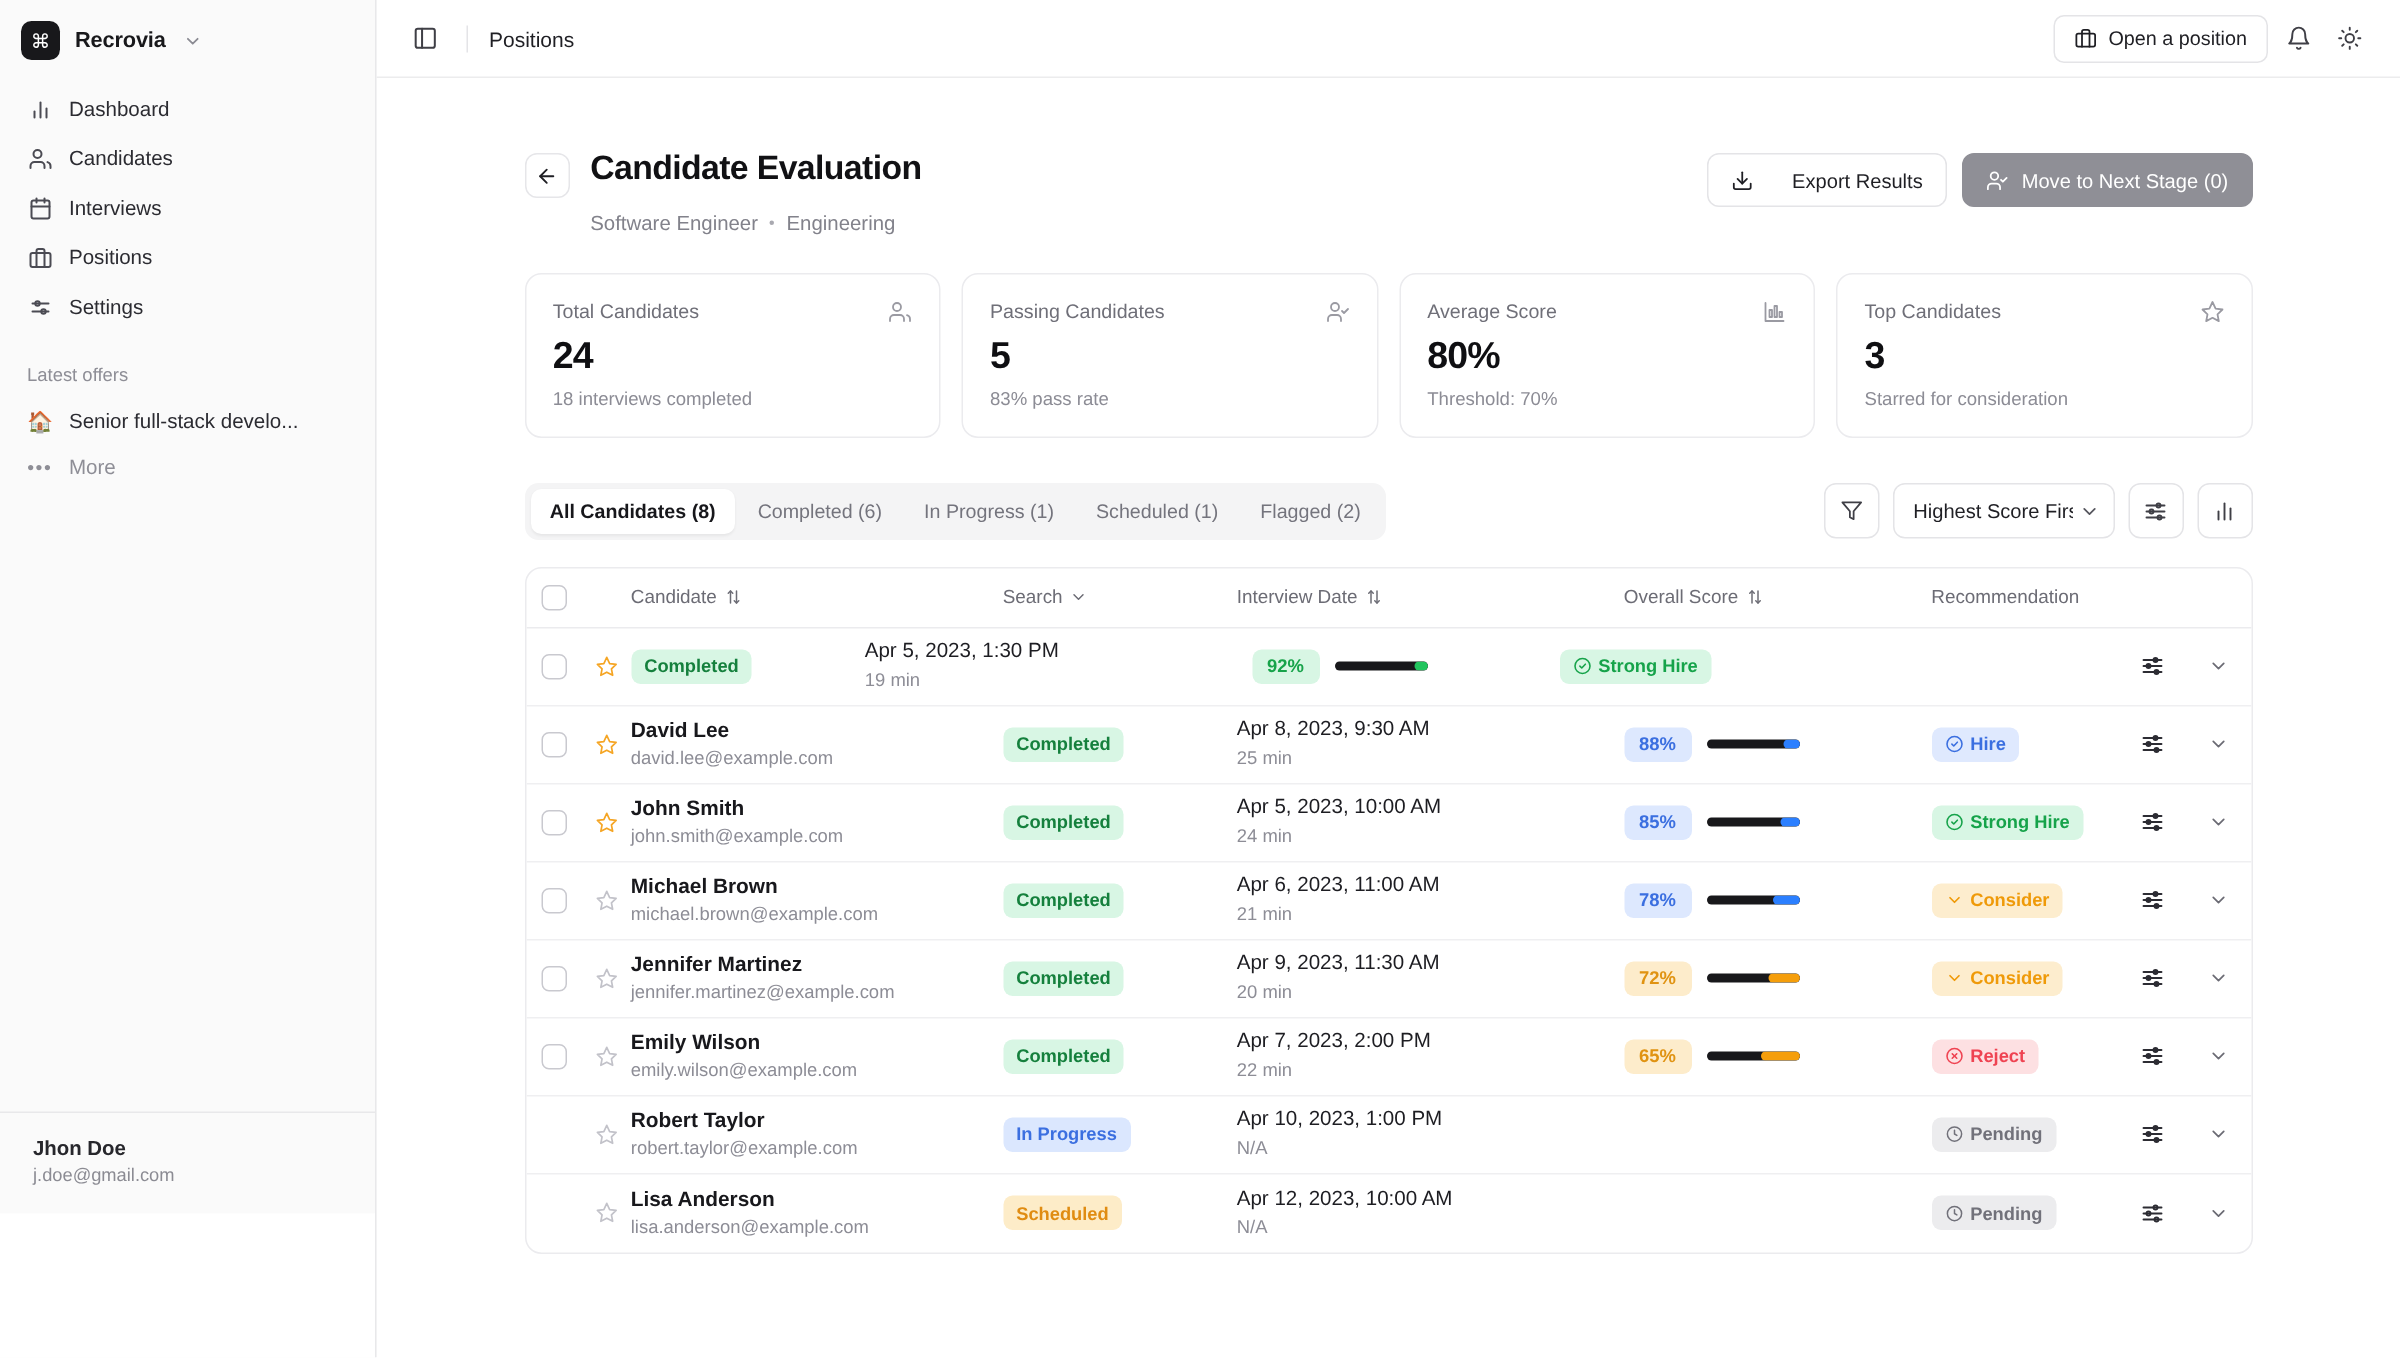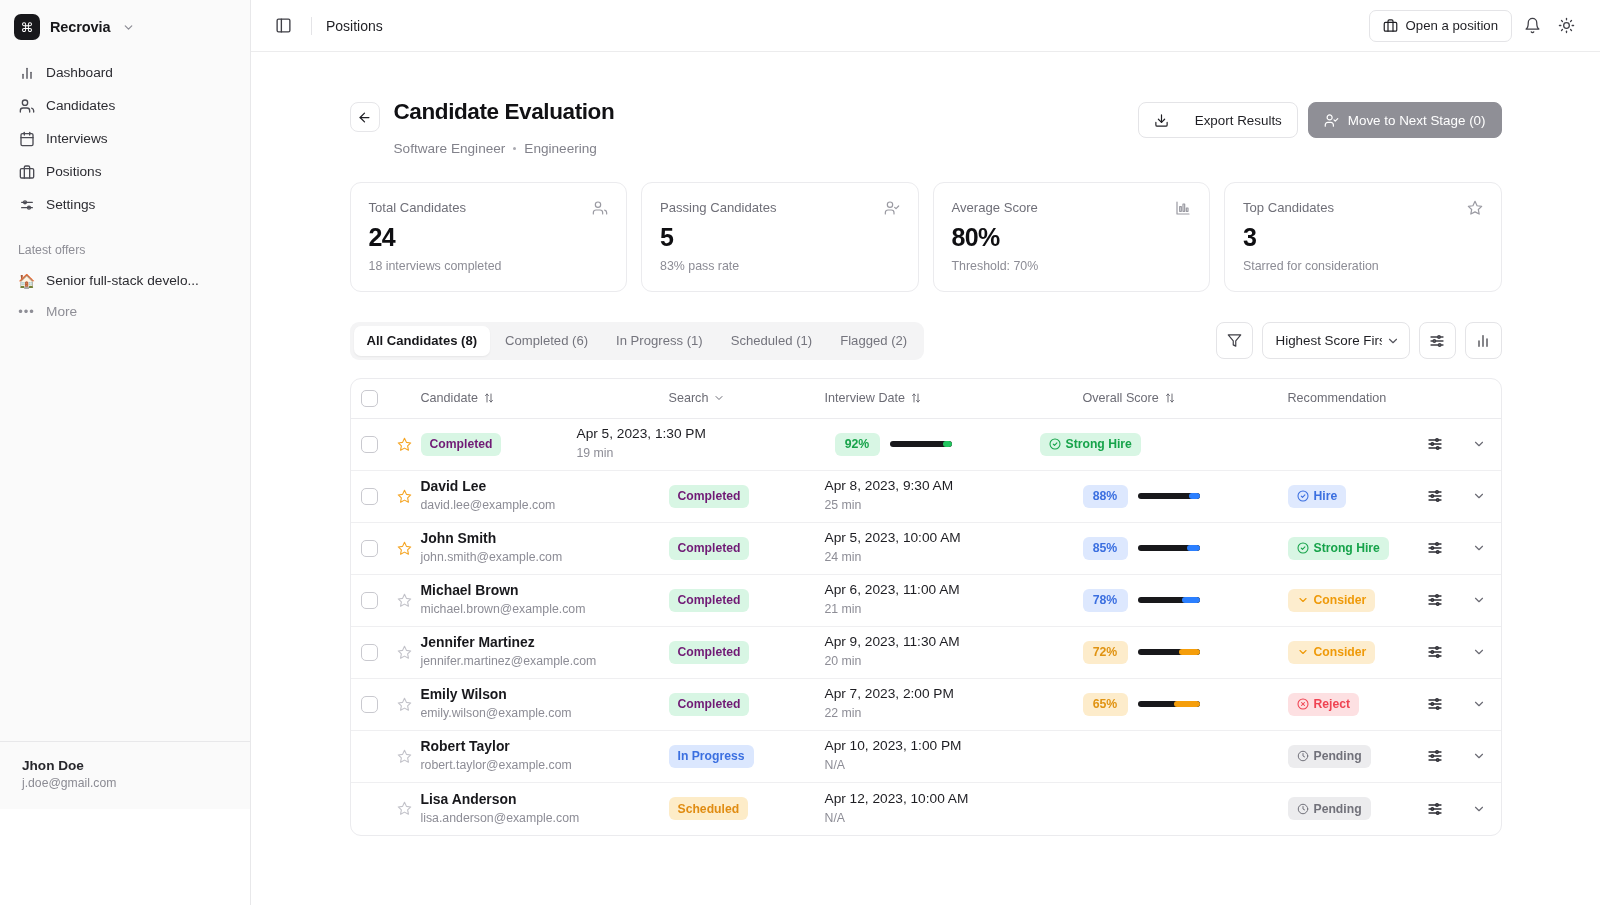--- a/index.html
+++ b/index.html
@@ -202,21 +202,21 @@
   .star-btn.on { color: #f5a524; }
 
   .cand-name { font-size: 13.9px; font-weight: 600; color: #18181c; line-height: 1.3; }
   .cand-email { font-size: 12.3px; color: #8d8d96; line-height: 1.45; margin-top: 2px; }
 
   .badge {
     display: inline-flex; align-items: center; gap: 5px;
     height: 23px; padding: 0 9px; border-radius: 6px;
     font-size: 12.2px; font-weight: 600; white-space: nowrap;
   }
-  .st-completed { background: #d8f6e4; color: #701a75; }
+  .st-completed { background: #d8f6e4; color: #15803d; }
   .st-inprogress { background: #dbe7fe; color: #3b6fe0; }
   .st-scheduled { background: #fdecc8; color: #e08c12; }
 
   .date-main { font-size: 13.7px; color: #1d1d22; line-height: 1.3; }
   .date-sub { font-size: 12.3px; color: #8d8d96; line-height: 1.45; margin-top: 2px; }
 
   .score-pill {
     min-width: 45px; height: 23px; border-radius: 6px;
     display: inline-flex; align-items: center; justify-content: center;
     font-size: 12.3px; font-weight: 700; padding: 0 7px;

